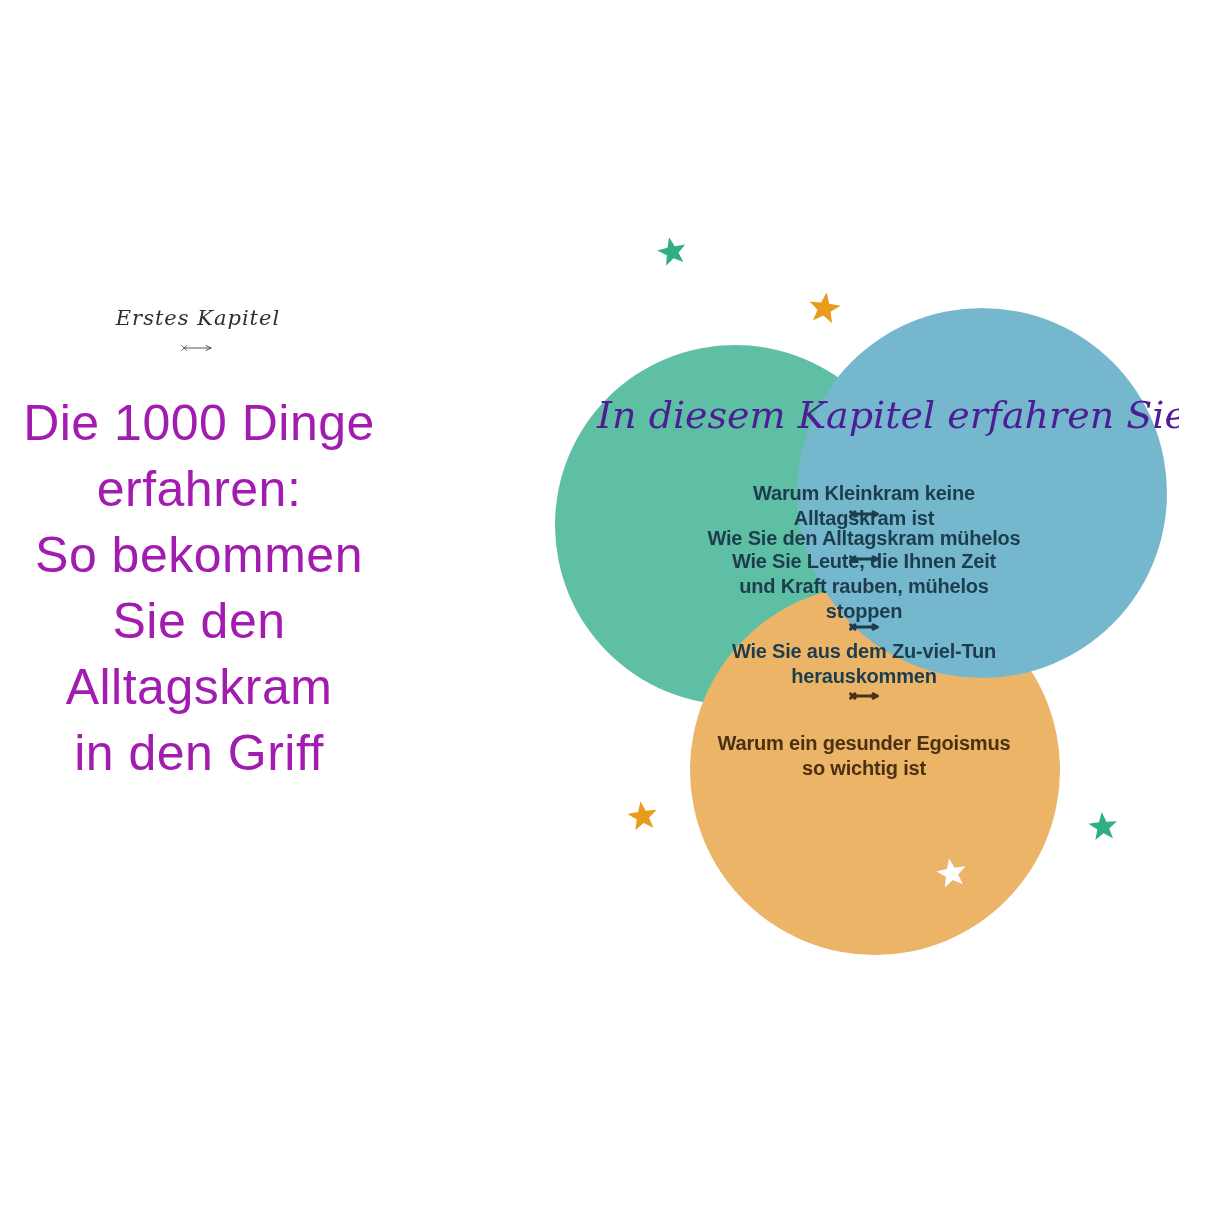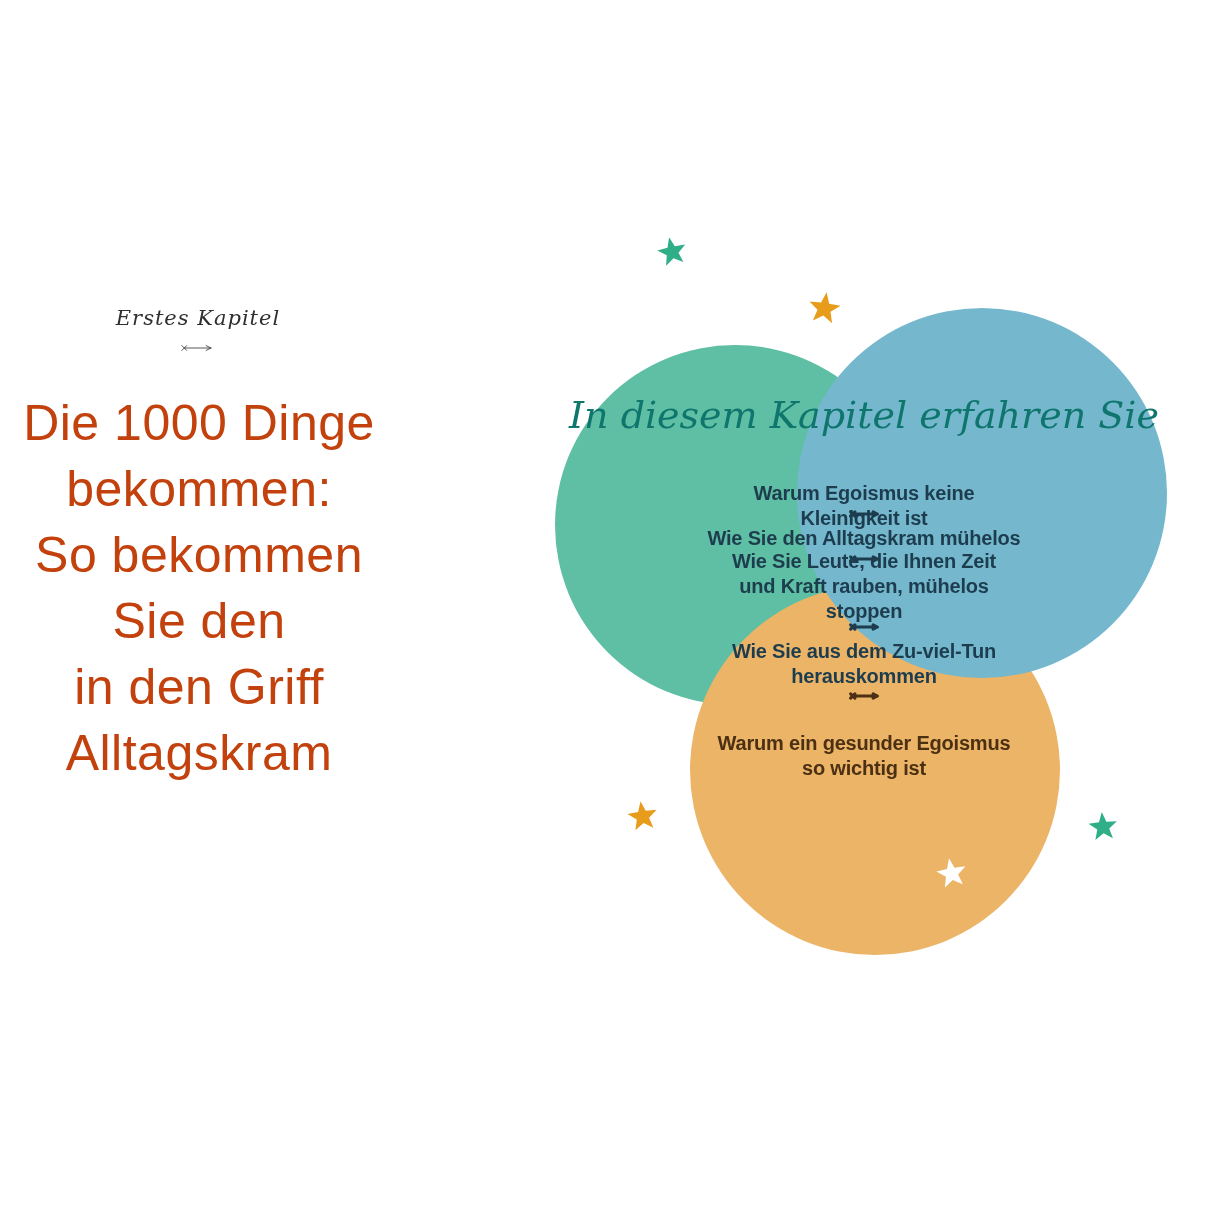--- a/index.html
+++ b/index.html
@@ -92,36 +92,36 @@
 </svg>
 
 <div class="canvas">
 
   <div class="kicker" style="color: rgb(47, 47, 47);">Erstes Kapitel</div>
 
   <svg class="kicker-arrow" viewBox="0 0 56 16" style="color: rgb(58, 58, 58);">
     <path d="M3,4 L11,12 M11,4 L3,12 M7,8 L50,8 M43,4 L51,8 M43,12 L51,8" fill="none" stroke="currentColor" stroke-width="1.4" stroke-linecap="round"></path>
   </svg>
 
-  <h1 class="page-title" style="color: #c2410c;">
+  <h1 class="page-title" style="color: #a21caf;">
     <span>Die 1000 Dinge</span>
-    <span>bekommen:</span>
+    <span>erfahren:</span>
     <span>So bekommen</span>
     <span>Sie den</span>
+    <span>Alltagskram</span>
     <span>in den Griff</span>
-    <span>Alltagskram</span>
   </h1>
 
   <div class="circle circle-green" style="color: rgb(94, 191, 164);"></div>
   <div class="circle circle-orange" style="color: rgb(236, 180, 103);"></div>
   <div class="circle circle-blue" style="color: rgb(117, 184, 206);"></div>
 
-  <div class="overview-heading" style="color: #0f766e;">In diesem Kapitel erfahren Sie</div>
+  <div class="overview-heading" style="color: #4c1d95; margin-left: 28px;">In diesem Kapitel erfahren Sie</div>
 
-  <div class="overview-item item-1" style="color: rgb(29, 61, 79);">Warum Egoismus keine Kleinigkeit ist</div>
+  <div class="overview-item item-1" style="color: rgb(29, 61, 79);">Warum Kleinkram keine Alltagskram ist</div>
 
   <svg class="list-arrow arrow-1" viewBox="0 0 56 16" style="color: rgb(29, 61, 79);">
     <use href="#hand-arrow"></use>
   </svg>
 
   <div class="overview-item item-2" style="color: rgb(29, 61, 79);">Wie Sie den Alltagskram mühelos</div>
 
   <svg class="list-arrow arrow-2" viewBox="0 0 56 16" style="color: rgb(29, 61, 79);">
     <use href="#hand-arrow"></use>
   </svg>

